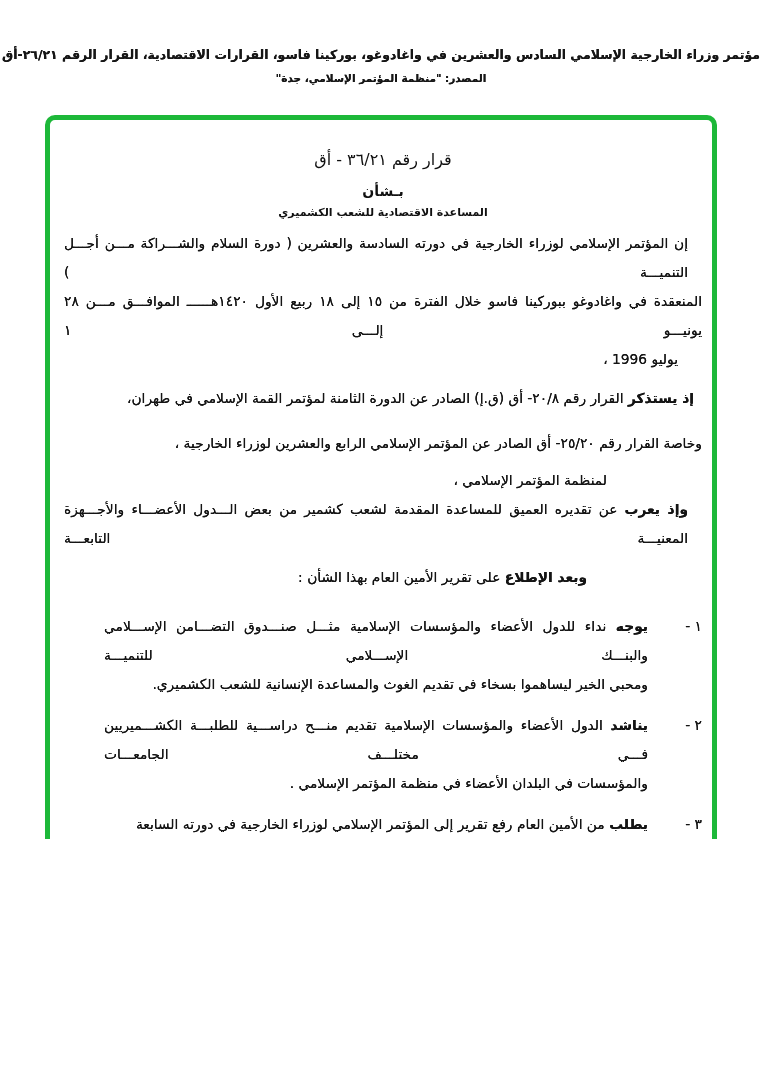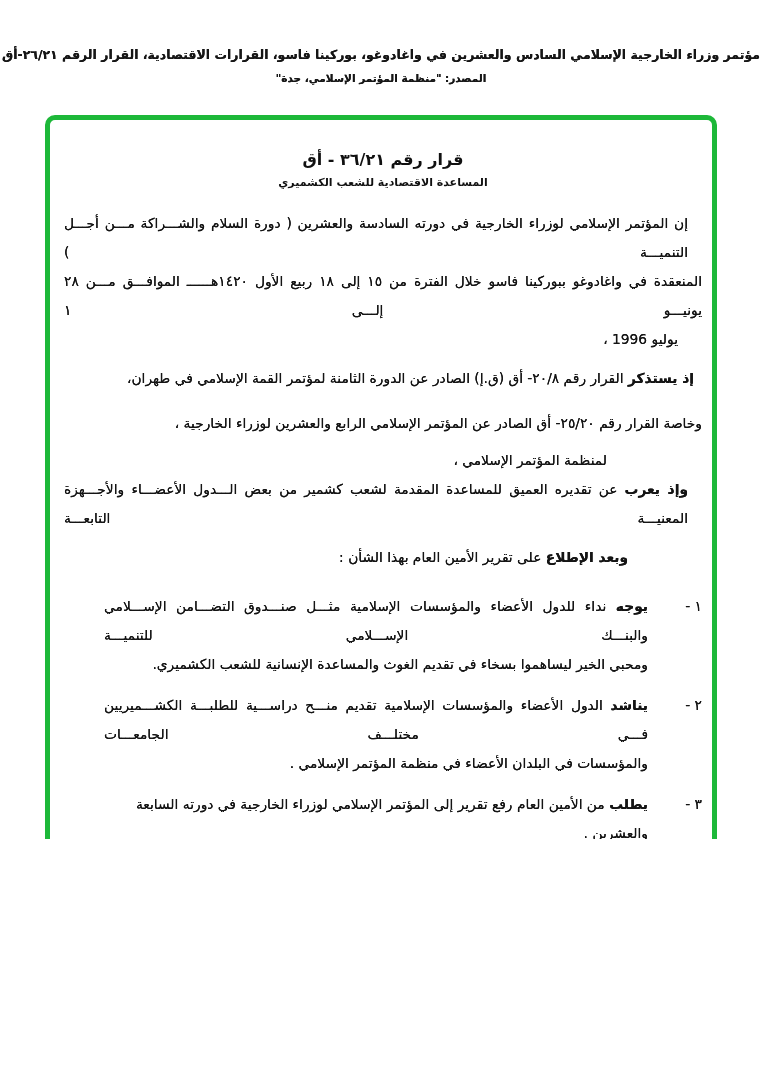--- a/index.html
+++ b/index.html
@@ -19,38 +19,38 @@
   
   .frame{
     position:absolute; left:45px; top:115px;
     width:672px; height:901px; box-sizing:border-box;
     border:5px solid #1db839; border-bottom-width:7px;
     border-radius:10px;
     padding:30px 10px 0 14px;
     background:#ffffff;
   }
 
-  .t1{ font-size:16px; font-weight:700; text-align:center; color:#101010;}
+  .t1{ font-size:16px; font-weight:400; text-align:center; color:#101010;}
   .t2{ font-size:14px; font-weight:700; text-align:center; margin-top:14px; color:#101010;}
   .t3{ font-size:11px; font-weight:700; text-align:center; margin-top:7px; color:#101010;}
 
   .line{
     font-size:13.8px; line-height:29px; color:#141414;
     text-align:right; text-shadow:0 0 .35px currentColor;
   }
   .jl{ text-align:justify; text-align-last:justify;}
   .lead{ font-weight:700;}
 
   .mr8{ margin-right:8px;}
   .mr14{ margin-right:14px;}
   .mr24{ margin-right:24px;}
-  .mr85{ margin-right:74px;}
+  .mr85{ margin-right:115px;}
   .mr95{ margin-right:95px;}
 
-  .p1{ margin-top:20px;}
+  .p1{ margin-top:10px;}
   .p2{ margin-top:10px;}
   .p3{ margin-top:16px;}
   .p4{ margin-top:8px;}
   .p5{ margin-top:10px;}
 
   .items{ margin-top:20px;}
   .item{ display:flex; margin-top:12px;}
   .inum{
     width:34px; flex:0 0 34px; text-align:right;
     font-size:13.8px; line-height:29px; color:#141414;
@@ -70,20 +70,21 @@
 
   <div class="src-header">
     <div class="src-line1">مؤتمر وزراء الخارجية الإسلامي السادس والعشرين في واغادوغو، بوركينا فاسو، القرارات الاقتصادية، القرار الرقم ٢٦/٢١-أق</div>
     <div class="src-line2">المصدر:  "منظمة المؤتمر الإسلامي، جدة"</div>
   </div>
 
   <div class="frame">
 
     <div>
       <div class="t1">قرار رقم ٣٦/٢١ - أق</div>
+      <div class="t2">بـشأن</div>
       <div class="t3">المساعدة الاقتصادية للشعب الكشميري</div>
     </div>
 
     <div class="p1">
       <div class="line jl mr14">إن المؤتمر الإسلامي لوزراء الخارجية في دورته السادسة والعشرين ( دورة السلام والشـــراكة مـــن أجـــل التنميـــة )</div>
       <div class="line jl">المنعقدة في واغادوغو ببوركينا فاسو خلال الفترة من ١٥ إلى ١٨ ربيع الأول ١٤٢٠هــــــ الموافـــق مـــن ٢٨ يونيـــو إلـــى ١</div>
       <div class="line mr24">يوليو 1996 ،</div>
     </div>
 
     <div class="p2">

